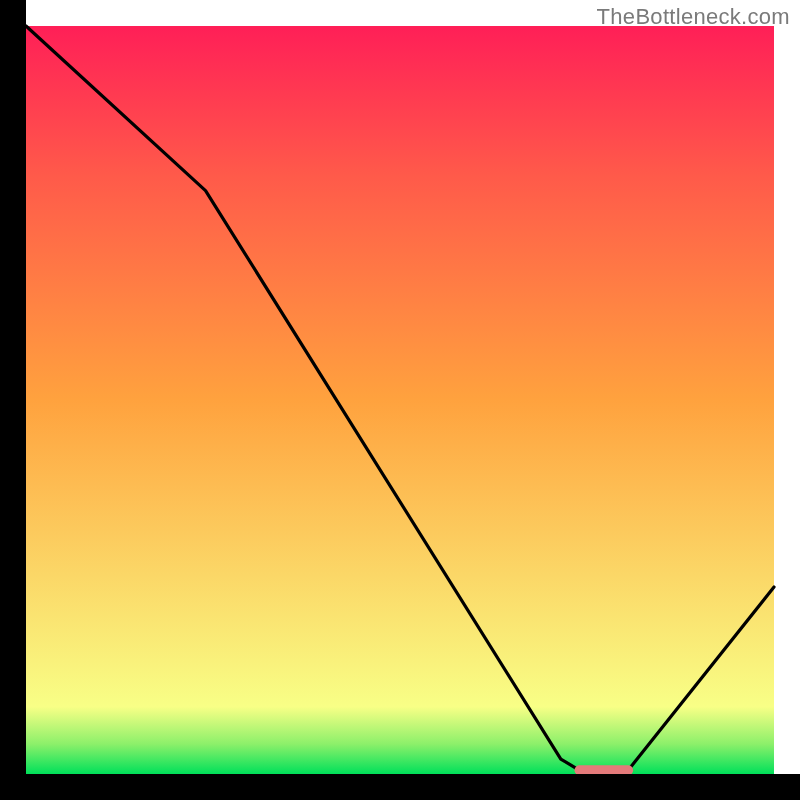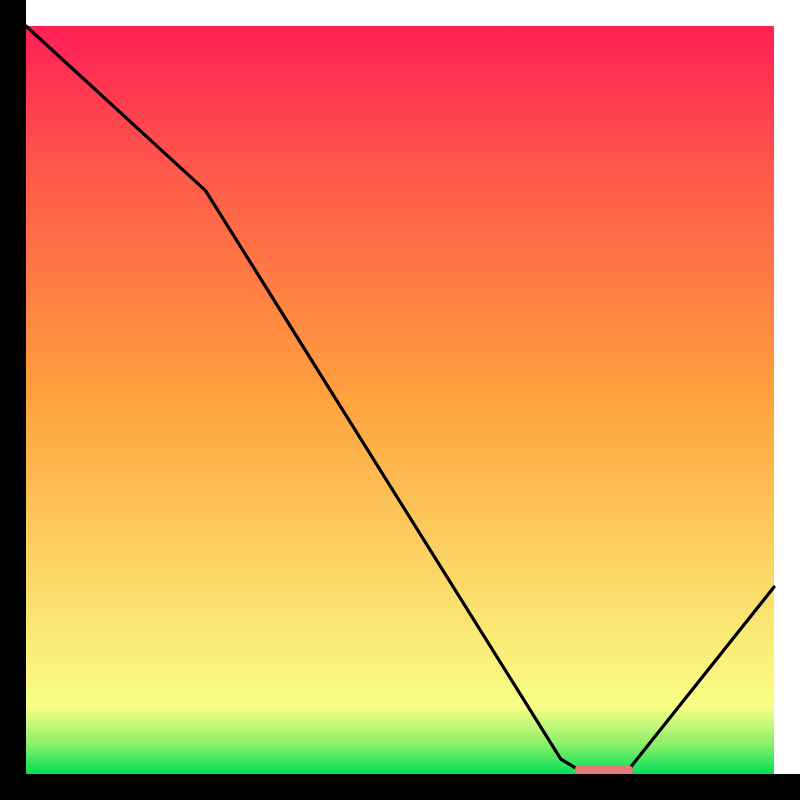--- a/index.html
+++ b/index.html
@@ -26,20 +26,21 @@
     letter-spacing: 0.3px;
   }
   svg {
     display: block;
   }
 </style>
 </head>
 <body>
 
 <div class="stage">
+  <div class="watermark">TheBottleneck.com</div>
 
   <svg id="chart-svg" width="800" height="800" viewBox="0 0 800 800">
     <defs>
       <linearGradient id="bgGrad" x1="0" y1="1" x2="0" y2="0">
           <stop offset="0.0%" stop-color="#00e05a"></stop>
           <stop offset="4.0%" stop-color="#8cf06a"></stop>
           <stop offset="9.0%" stop-color="#f8ff86"></stop>
           <stop offset="50.0%" stop-color="#ffa23e"></stop>
           <stop offset="80.0%" stop-color="#ff5a4a"></stop>
           <stop offset="100.0%" stop-color="#ff1f57"></stop>

